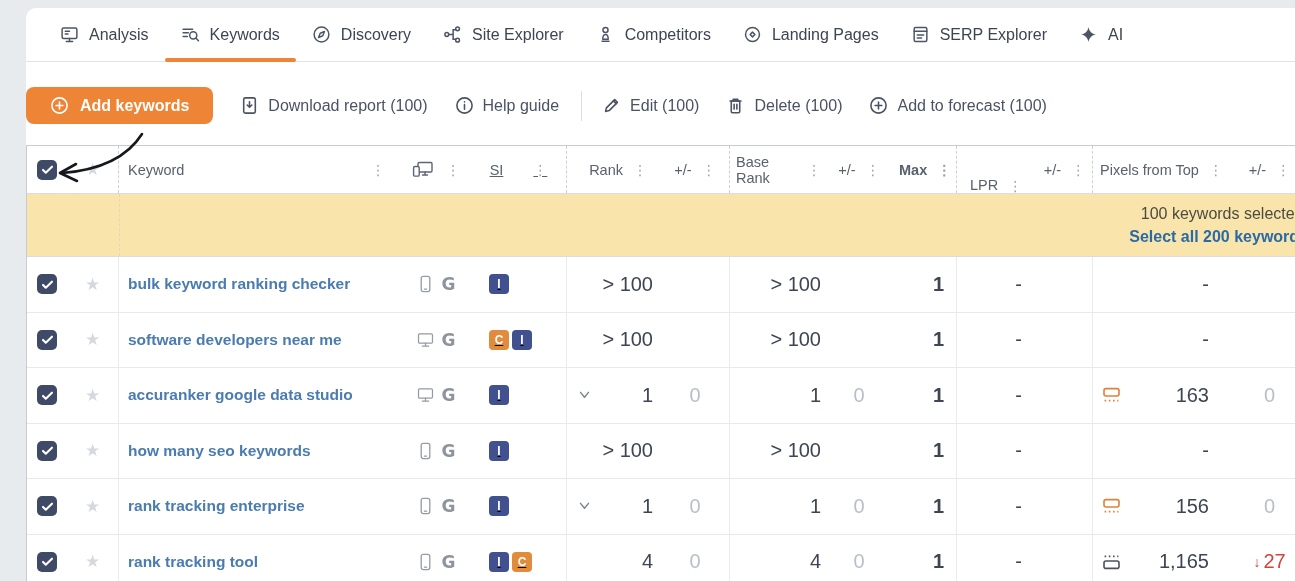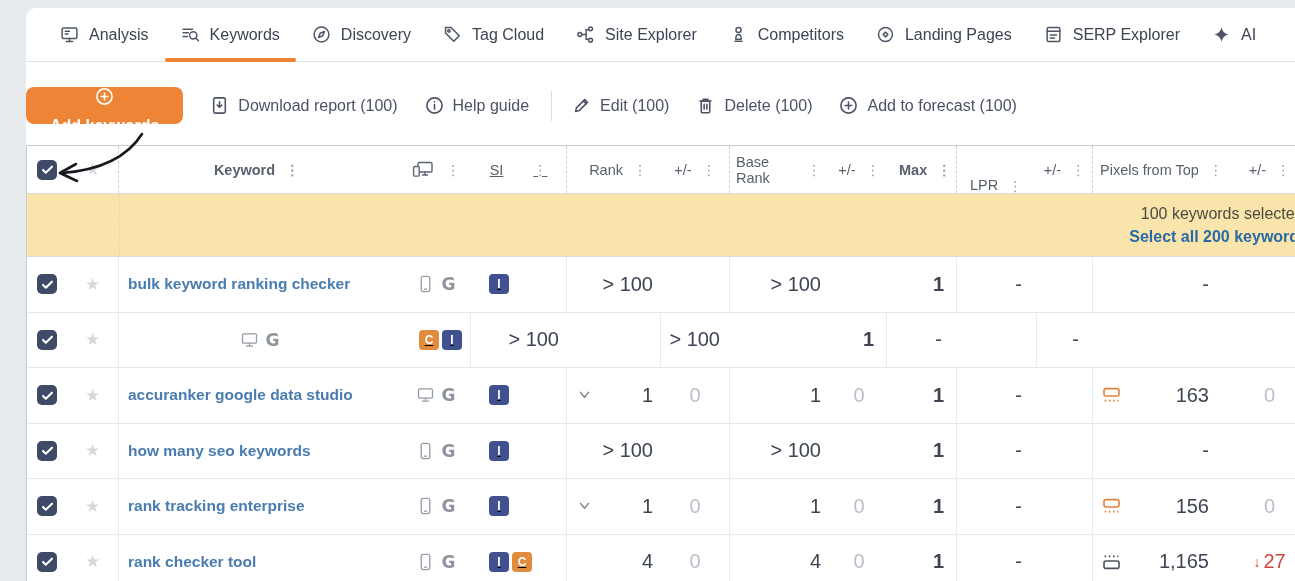--- a/index.html
+++ b/index.html
@@ -28,21 +28,21 @@
     content:"";position:absolute;left:0;right:0;bottom:-1px;height:4px;
     background:#ee8435;border-radius:2px;
   }
   
   .toolbar{
     height:83px;display:flex;align-items:center;box-sizing:border-box;padding-top:4px;
   }
   .btn-primary{
     display:flex;align-items:center;gap:11px;background:#ee8435;color:#fff;
     border:none;border-radius:8px;height:37px;padding:0 24px;font-size:16px;
-    font-weight:600;font-family:inherit;cursor:pointer;flex-direction:column;
+    font-weight:600;font-family:inherit;cursor:pointer;
   }
   .btn-primary svg{width:19px;height:19px;}
   .tool-item{
     display:flex;align-items:center;gap:9px;margin-left:27px;cursor:pointer;
     color:#4a5264;font-size:16px;font-weight:500;white-space:nowrap;
   }
   .tool-item svg{width:19px;height:19px;color:#4a5264;}
   .tool-divider{width:1px;height:30px;background:#d9dde2;margin:0 20px 0 22px;}
   
   .table{width:1290px;border:1px solid #c7ccd3;border-right:none;border-bottom:none;box-sizing:border-box;}
@@ -94,21 +94,21 @@
   .chev svg{width:11px;height:8px;}
   .c-base{justify-content:flex-end;padding-right:10px;gap:6px;}
   .c-max{justify-content:flex-end;padding-right:12px;font-weight:bold;}
   .c-lpr{justify-content:flex-end;padding-right:15px;}
   .c-pft{justify-content:flex-end;padding-right:14px;position:relative;}
   .pft-ic{position:absolute;left:9px;top:50%;margin-top:-8px;display:flex;}
   .pft-ic svg{width:19px;height:16px;}
   .arrow-down{color:#d0453e;font-size:14px;margin-right:3px;}
   
   .th-group{display:flex;align-items:center;}
-  .thead .c-kw{justify-content:center;padding-left:9px;padding-right:16px;font-weight:bold;}
+  .thead .c-kw{justify-content:space-between;padding-left:9px;padding-right:16px;}
   .thead .c-dev{justify-content:center;gap:0;}
   .th .hdr-devices svg{width:22px;height:19px;color:#5b6576;}
   .thead .c-si{justify-content:center;padding-left:0;}
   .thead .c-rank{justify-content:flex-end;padding-right:14px;}
   .thead .c-base{padding-left:6px;}
   .thead .c-max{justify-content:flex-start;padding-left:12px;padding-right:0;}
   .thead .c-lpr{justify-content:flex-start;padding-left:13px;padding-right:0;align-items:flex-end;}
   .thead .c-pft{justify-content:flex-start;padding-left:7px;padding-right:0;}
   .annotation-arrow{position:absolute;left:30px;top:128px;pointer-events:none;}
 </style>
@@ -142,29 +142,20 @@
         <span class="tab-icon">
           <svg viewBox="0 0 18 18" fill="none" stroke="currentColor" stroke-width="1.4" stroke-linejoin="round">
             <circle cx="9" cy="9" r="7"></circle>
             <path d="M6.2 11.8L7.8 7.8 11.8 6.2 10.2 10.2z"></path>
           </svg>
         </span>
         <span class="tab-label">Discovery</span>
       </div>
       <div class="tab">
         <span class="tab-icon">
-          <svg viewBox="0 0 18 18" fill="none" stroke="currentColor" stroke-width="1.4" stroke-linejoin="round">
-            <path d="M2.4 2.4h5.2l7.8 7.8-5.2 5.2-7.8-7.8z"></path>
-            <circle cx="5.6" cy="5.6" r="1.1"></circle>
-          </svg>
-        </span>
-        <span class="tab-label">Tag Cloud</span>
-      </div>
-      <div class="tab">
-        <span class="tab-icon">
           <svg viewBox="0 0 18 18" fill="none" stroke="currentColor" stroke-width="1.4" stroke-linecap="round">
             <circle cx="3.6" cy="9" r="1.8"></circle>
             <circle cx="13.8" cy="3.6" r="1.8"></circle>
             <circle cx="13.8" cy="14.4" r="1.8"></circle>
             <path d="M5.4 9h4.2M9.6 9V4.5h2.4M9.6 9v4.5h2.4"></path>
           </svg>
         </span>
         <span class="tab-label">Site Explorer</span>
       </div>
       <div class="tab">
@@ -404,20 +395,23 @@
           <div class="td c-select">
             <span class="cb">
               <svg viewBox="0 0 16 14" fill="none" stroke="#fff" stroke-width="2.6" stroke-linecap="round" stroke-linejoin="round">
                 <path d="M2.5 7.5l3.4 3.4L13.5 3.5"></path>
               </svg>
             </span>
           </div>
           <div class="td c-star">
             <span class="star">★</span>
           </div>
+          <div class="td c-kw">
+            <a class="kw-link">software developers near me</a>
+          </div>
           <div class="td c-dev">
             <span class="dev-ic">
               <svg viewBox="0 0 18 18" fill="none" stroke="currentColor" stroke-width="1.3" stroke-linecap="round">
                 <rect x="1.6" y="2.6" width="14.8" height="9.8" rx="1.2"></rect>
                 <path d="M9 12.4v2.4M5.6 15.4h6.8"></path>
               </svg>
             </span>
             <span class="g-ic">G</span>
           </div>
           <div class="td c-si">
@@ -633,21 +627,21 @@
             <span class="cb">
               <svg viewBox="0 0 16 14" fill="none" stroke="#fff" stroke-width="2.6" stroke-linecap="round" stroke-linejoin="round">
                 <path d="M2.5 7.5l3.4 3.4L13.5 3.5"></path>
               </svg>
             </span>
           </div>
           <div class="td c-star">
             <span class="star">★</span>
           </div>
           <div class="td c-kw">
-            <a class="kw-link">rank checker tool</a>
+            <a class="kw-link">rank tracking tool</a>
           </div>
           <div class="td c-dev">
             <span class="dev-ic">
               <svg viewBox="0 0 15 18" fill="none" stroke="currentColor" stroke-width="1.3" stroke-linecap="round">
                 <rect x="3.2" y="1.4" width="8.6" height="15.2" rx="2"></rect>
                 <path d="M6.4 14.2h2.2"></path>
               </svg>
             </span>
             <span class="g-ic">G</span>
           </div>

